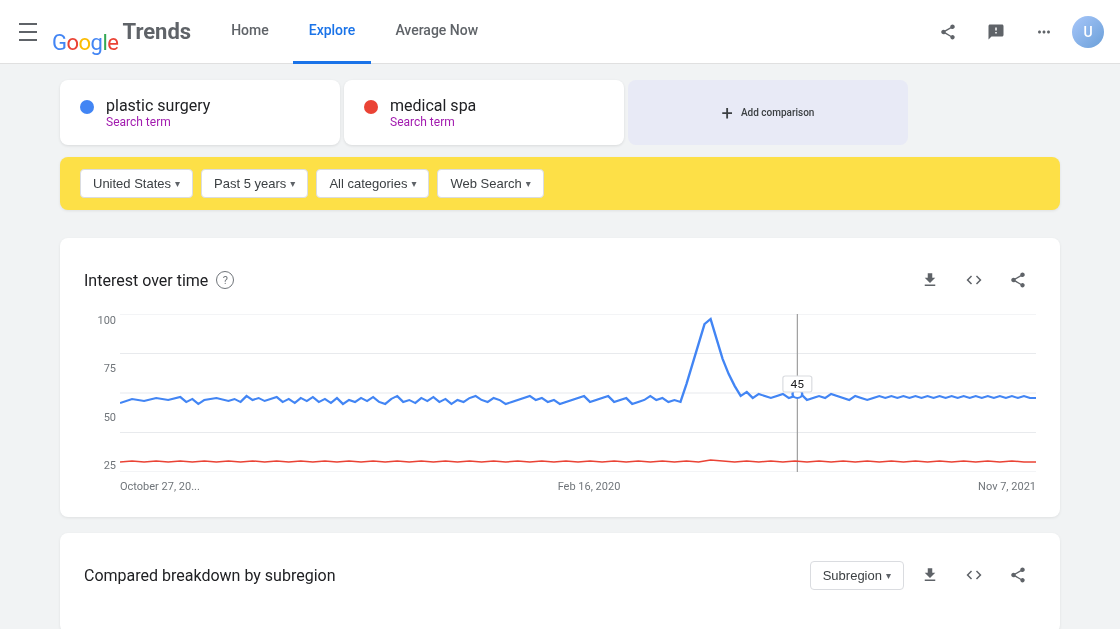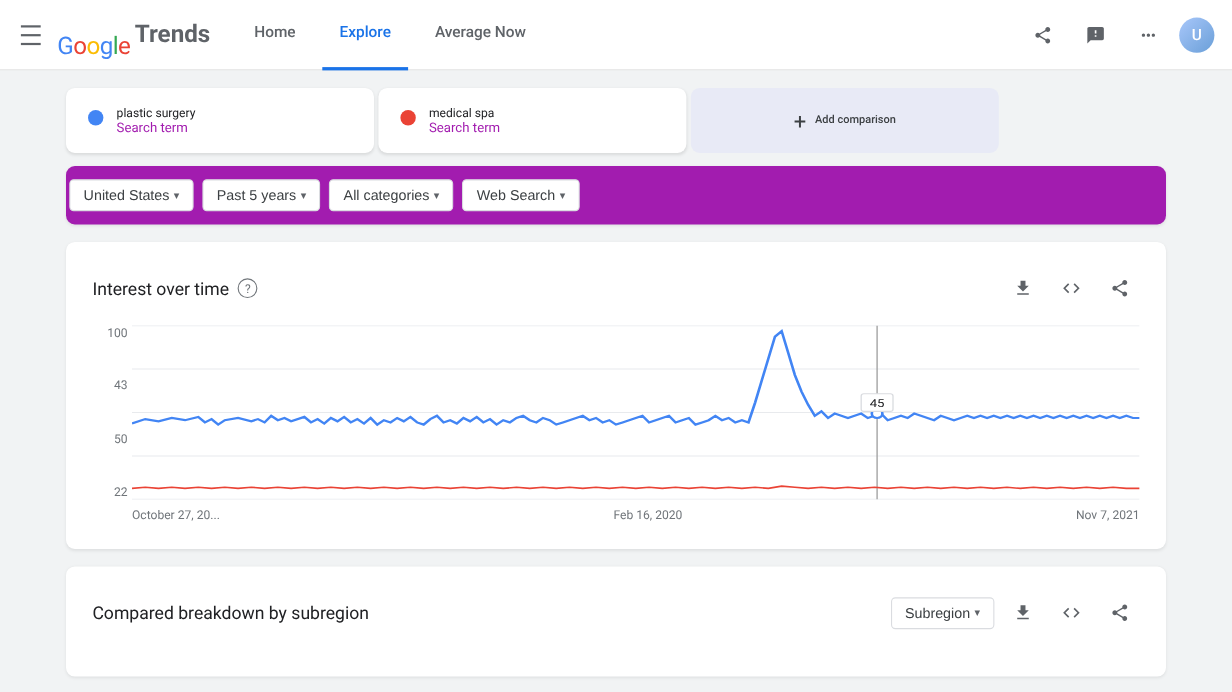--- a/index.html
+++ b/index.html
@@ -93,40 +93,40 @@
       border-radius: 8px;
       padding: 16px 20px;
       display: flex; align-items: flex-start;
       gap: 12px; flex: 1; max-width: 280px;
       box-shadow: 0 1px 3px rgba(0,0,0,0.1);
     }
     .search-dot {
       width: 14px; height: 14px; border-radius: 50%; margin-top: 4px; flex-shrink: 0;
     }
     .search-card-content { display: flex; flex-direction: column; }
-    .search-term-name { font-size: 11px; color: #202124; font-weight: 400; }
+    .search-term-name { font-size: 16px; color: #202124; font-weight: 400; }
     .search-term-type { font-size: 12px; color: #a21caf; }
 
     .add-comparison-card {
       background: #e8eaf6;
       border-radius: 8px;
       padding: 16px 20px;
       display: flex; align-items: center; justify-content: center;
       flex: 1; max-width: 280px; cursor: pointer; gap: 8px;
     }
     .add-icon { font-size: 20px; color: #3c4043; }
     .add-label { font-size: 10px; color: #3c4043; font-weight: 500; }
 
     
     .filters-row {
-      background: #a21caf;
-      border-radius: 8px;
-      padding: 12px 3px;
+      background: #fde047;
+      border-radius: 8px;
+      padding: 12px 20px;
       display: flex; gap: 8px; align-items: center;
-      margin-bottom: 16px;
+      margin-bottom: 28px;
       box-shadow: 0 1px 3px rgba(0,0,0,0.08);
     }
     .filter-btn {
       border: 1px solid #dadce0;
       border-radius: 4px;
       padding: 6px 12px;
       font-size: 13px; color: #3c4043;
       cursor: pointer; background: #fff;
       display: flex; align-items: center; gap: 4px;
     }
@@ -295,23 +295,23 @@
 
     <div style="display:flex; align-items:flex-end; gap:0;">
 
 
       <div style="flex:1; position:relative;">
 
         <div style="display:flex; gap:0;">
 
           <div style="display:flex; flex-direction:column; justify-content:space-between; height:158px; padding-bottom:0; margin-right:4px; width:32px; text-align:right;">
             <span style="font-size:11px;color:#70757a;">100</span>
-            <span style="font-size:11px;color:#70757a;">43</span>
+            <span style="font-size:11px;color:#70757a;">75</span>
             <span style="font-size:11px;color:#70757a;">50</span>
-            <span style="font-size:11px;color:#70757a;">22</span>
+            <span style="font-size:11px;color:#70757a;">25</span>
           </div>
 
           <div style="flex:1; position:relative;">
             <svg viewBox="0 0 760 158" width="100%" height="158" preserveAspectRatio="none">
 
               <line x1="0" y1="0" x2="760" y2="0" stroke="#e8eaed" stroke-width="1"></line>
               <line x1="0" y1="39.5" x2="760" y2="39.5" stroke="#e8eaed" stroke-width="1"></line>
               <line x1="0" y1="79" x2="760" y2="79" stroke="#e8eaed" stroke-width="1"></line>
               <line x1="0" y1="118.5" x2="760" y2="118.5" stroke="#e8eaed" stroke-width="1"></line>
               <line x1="0" y1="158" x2="760" y2="158" stroke="#e8eaed" stroke-width="1"></line>

